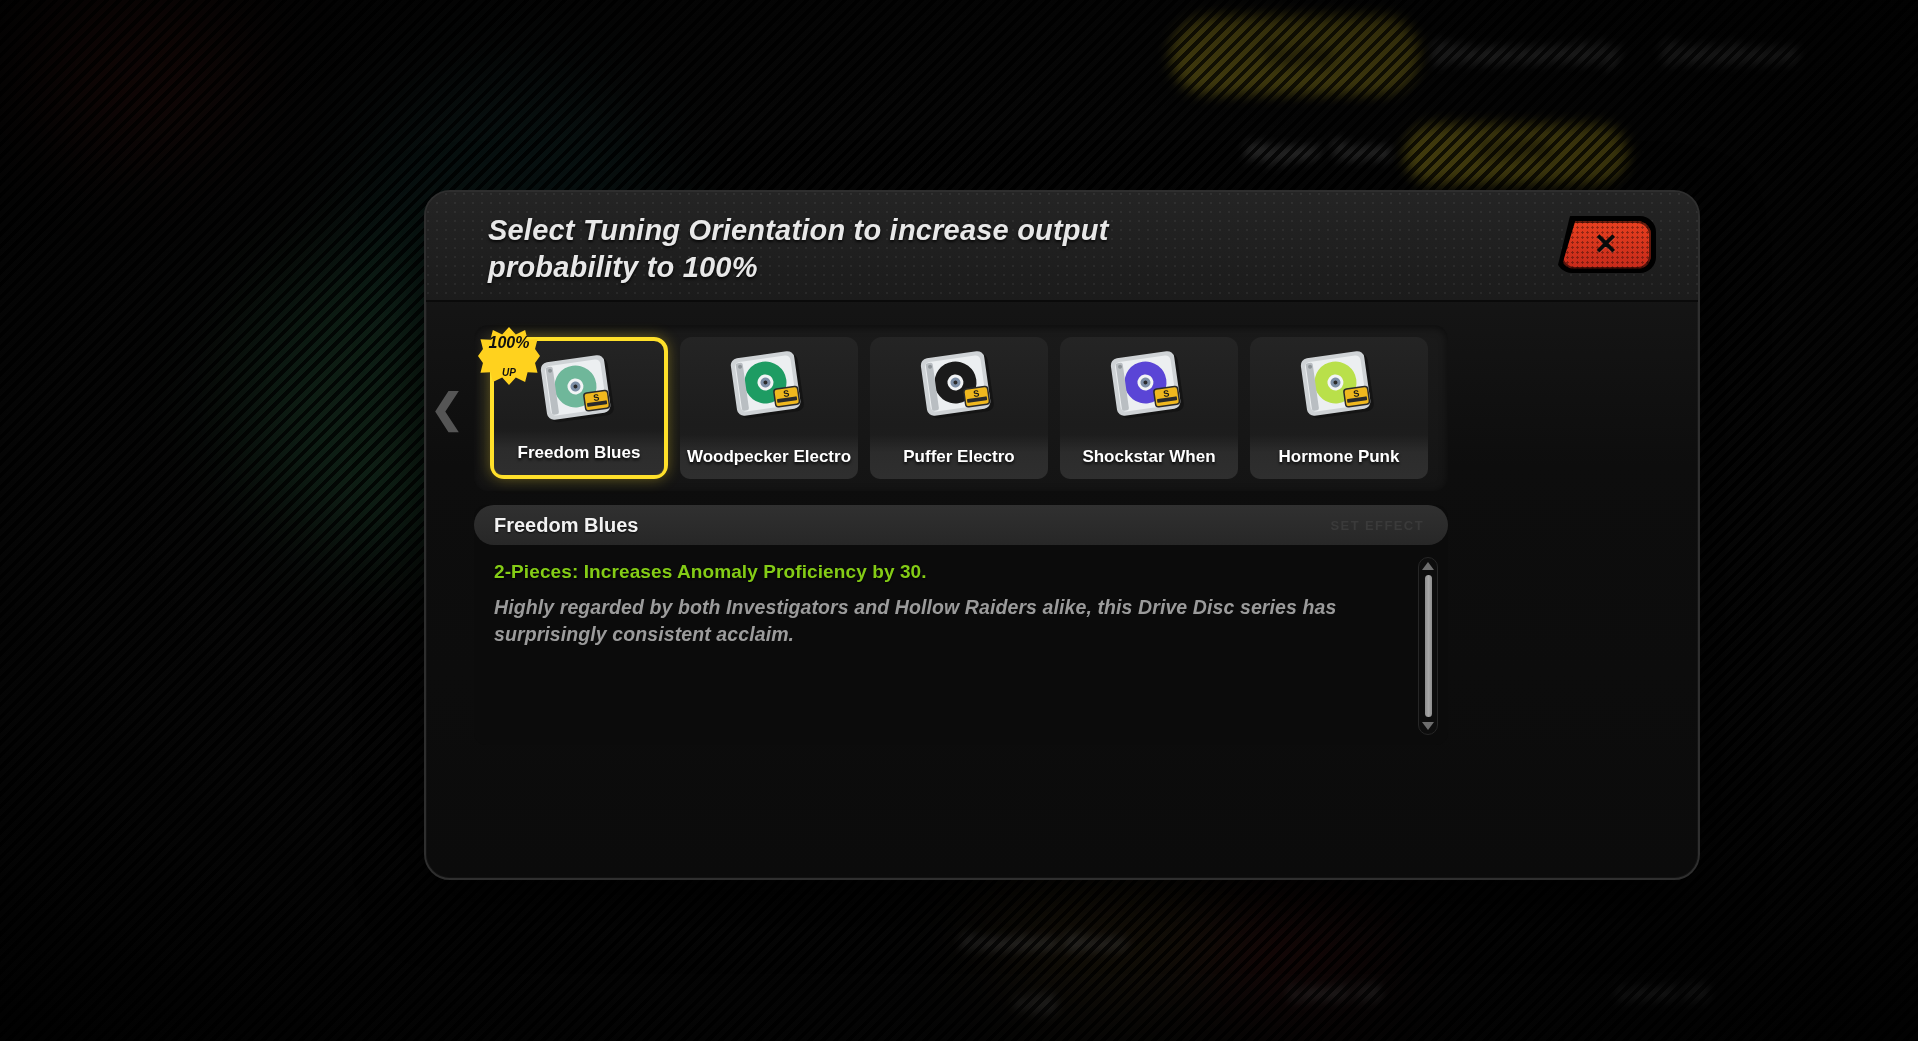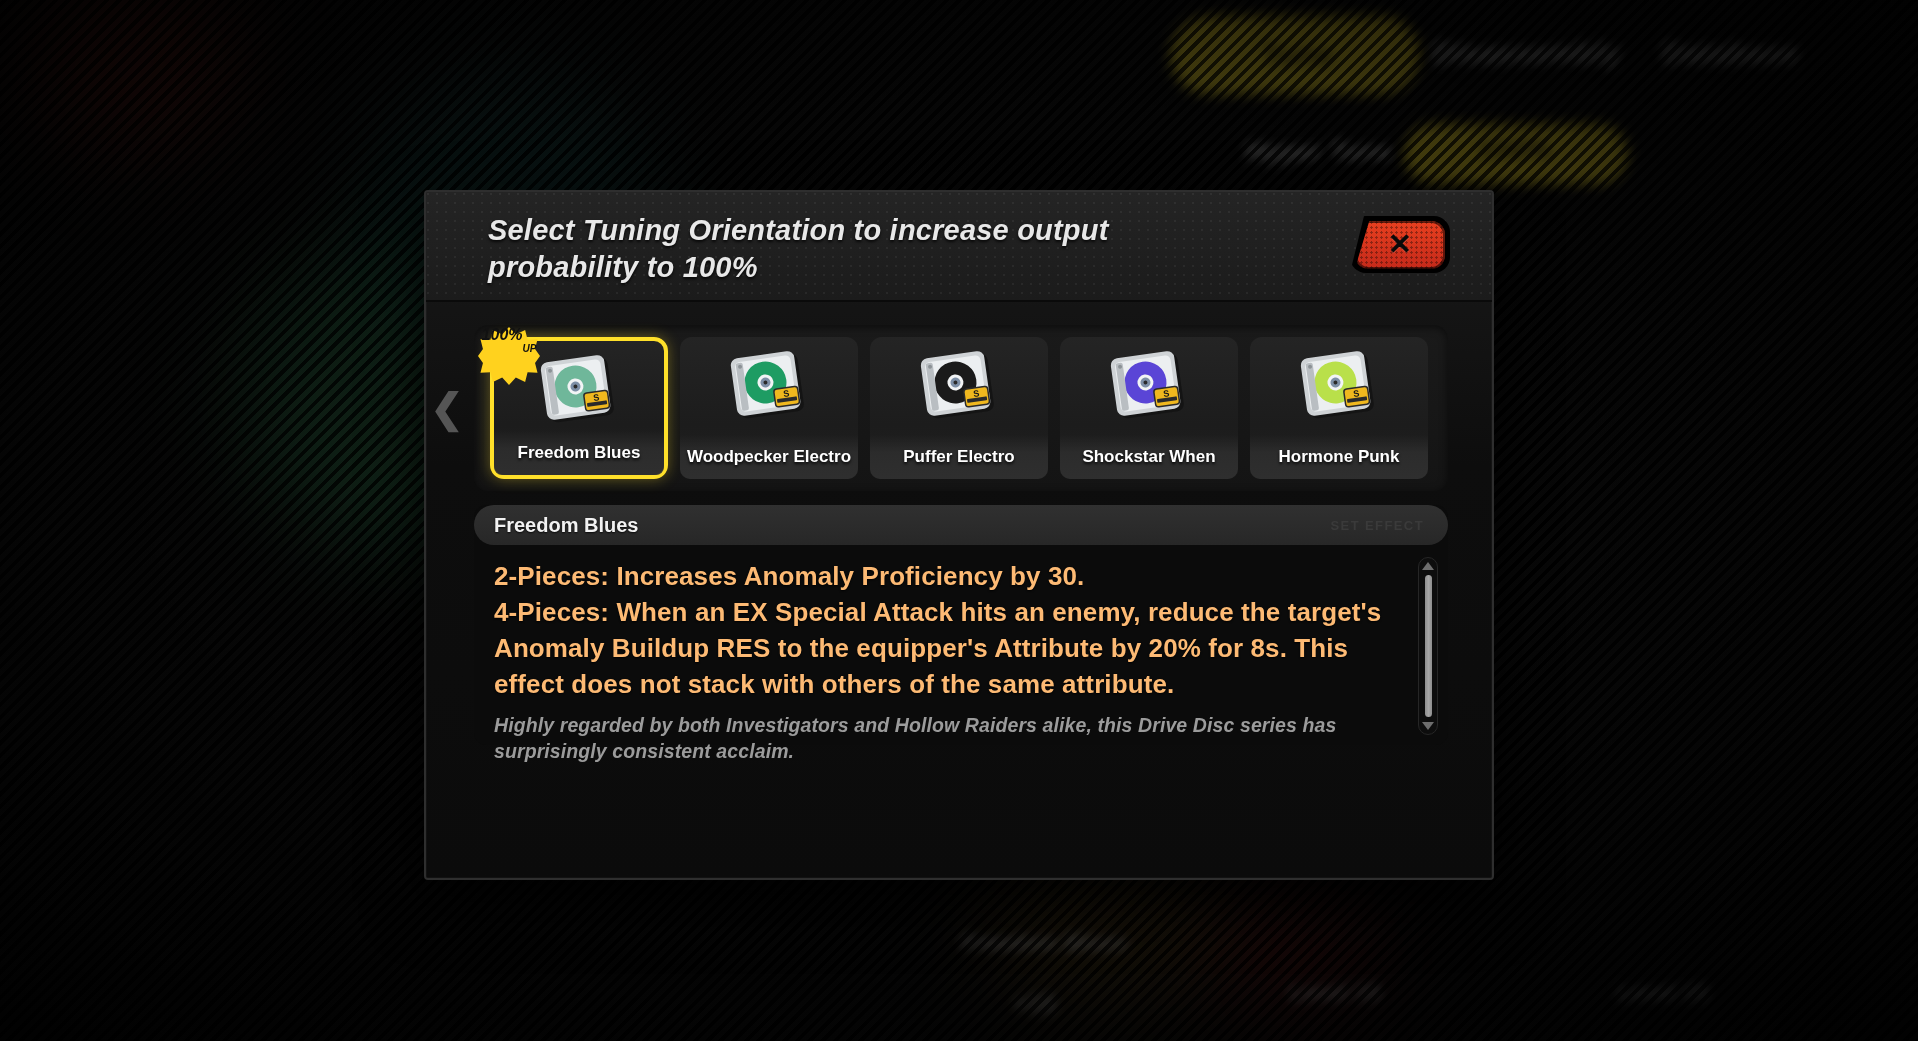--- a/index.html
+++ b/index.html
@@ -57,23 +57,23 @@
     position: absolute; inset: 0;
     background: rgba(0,0,0,.52);
     pointer-events: none;
   }
 
   
   #dialog {
     position: absolute;
     left: 424px;
     top: 190px;
-    width: 1070px;
+    width: 1276px;
     height: 690px;
-    border-radius: 4px;
+    border-radius: 26px;
     background: linear-gradient(180deg, #1d1d1d 0%, #151515 14%, #0d0d0d 40%, #0b0b0b 100%);
     border: 2px solid #2e2e2e;
     box-shadow: 0 22px 60px rgba(0,0,0,.85), 0 0 0 1px rgba(255,255,255,.03) inset;
     overflow: hidden;
   }
 
   
   #dialog-header {
     position: relative;
     height: 110px;
@@ -223,21 +223,22 @@
   .disc-card.selected .disc-name { border-radius: 0 0 8px 8px; }
 
   
   .up-badge {
     position: absolute;
     left: -16px;
     top: -14px;
     width: 62px;
     height: 58px;
     display: flex;
-    flex-direction: row;
+    flex-direction: column;
+    align-items: center;
     justify-content: center;
     z-index: 4;
   }
   .up-badge .star {
     position: absolute;
     inset: 0;
     background: #ffd21e;
     clip-path: polygon(50% 0%, 61% 13%, 76% 5%, 80% 22%, 96% 21%, 92% 38%, 100% 50%,
                        92% 62%, 96% 79%, 80% 78%, 76% 95%, 61% 87%, 50% 100%, 39% 87%,
                        24% 95%, 20% 78%, 4% 79%, 8% 62%, 0% 50%, 8% 38%, 4% 21%, 20% 22%,
@@ -292,23 +293,23 @@
   }
 
   #detail-body {
     position: absolute;
     left: 20px;
     right: 44px;
     top: 54px;
     bottom: 6px;
   }
   .set-line {
-    font-size: 26px;
-    font-weight: 800;
-    color: #fdba74;
+    font-size: 19px;
+    font-weight: 800;
+    color: #84cc16;
     line-height: 1.38;
     letter-spacing: .1px;
     text-shadow: 0 1px 2px rgba(0,0,0,.9);
   }
   #flavor-text {
     margin-top: 9px;
     font-size: 19.5px;
     font-weight: 800;
     color: #9b9b9b;
     line-height: 1.38;
@@ -523,21 +524,20 @@
   </div>
 
   <div id="detail-panel">
     <div id="detail-header">
       <span id="detail-title">Freedom Blues</span>
       <span id="set-effect-label">SET EFFECT</span>
     </div>
 
     <div id="detail-body">
       <div class="set-line">2-Pieces: Increases Anomaly Proficiency by 30.</div>
-      <div class="set-line">4-Pieces: When an EX Special Attack hits an enemy, reduce the target's Anomaly Buildup RES to the equipper's Attribute by 20% for 8s. This effect does not stack with others of the same attribute.</div>
       <div id="flavor-text">Highly regarded by both Investigators and Hollow Raiders alike, this Drive Disc series has surprisingly consistent acclaim.</div>
     </div>
 
     <div id="detail-scrollbar">
       <span class="sb-arrow" id="sb-up"></span>
       <span id="sb-thumb"></span>
       <span class="sb-arrow" id="sb-down"></span>
     </div>
   </div>
 

